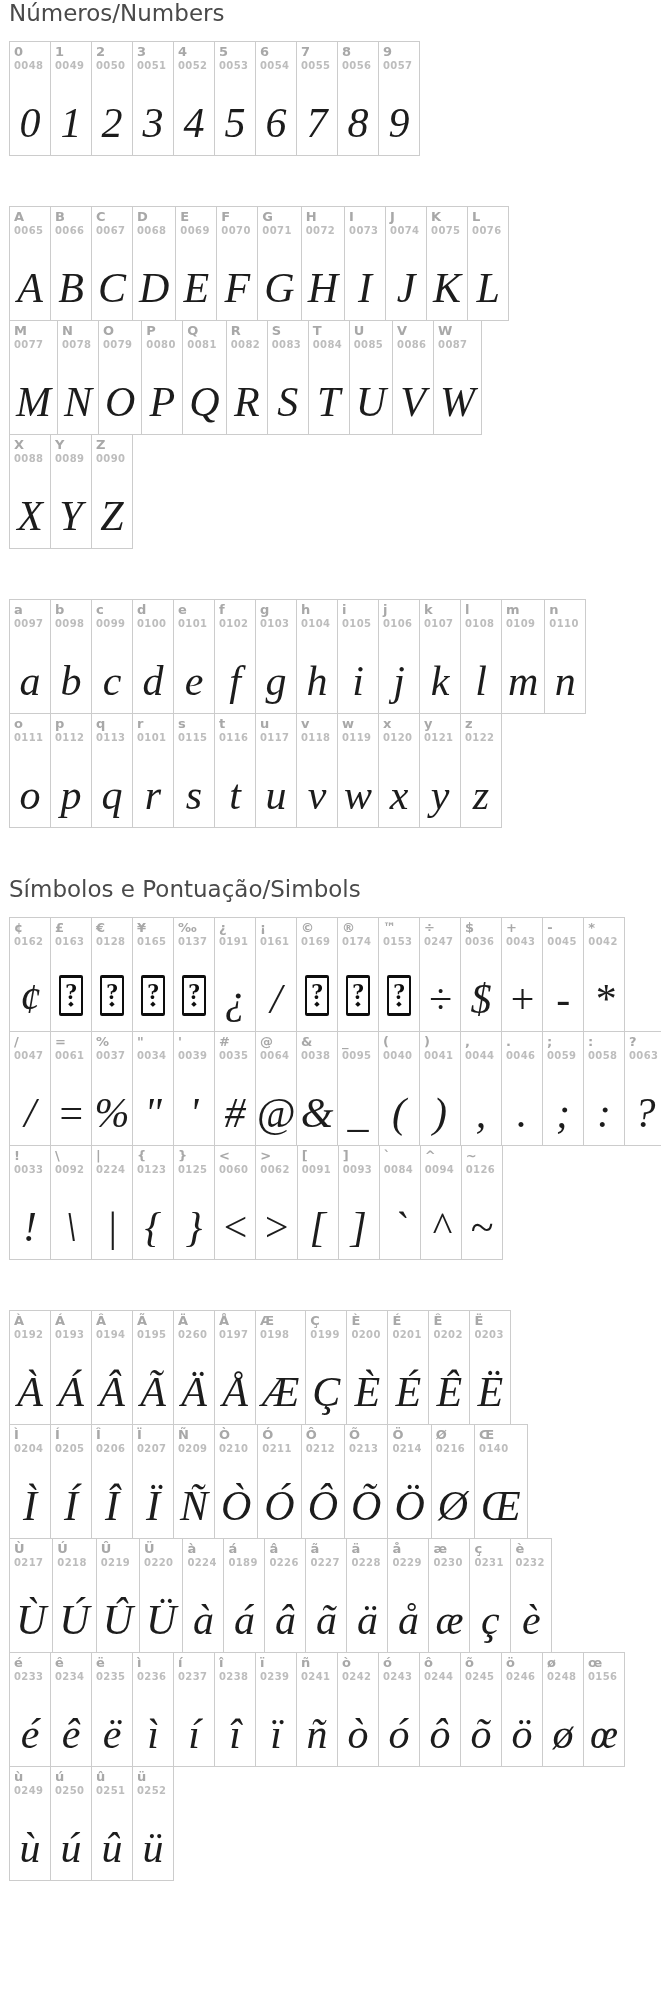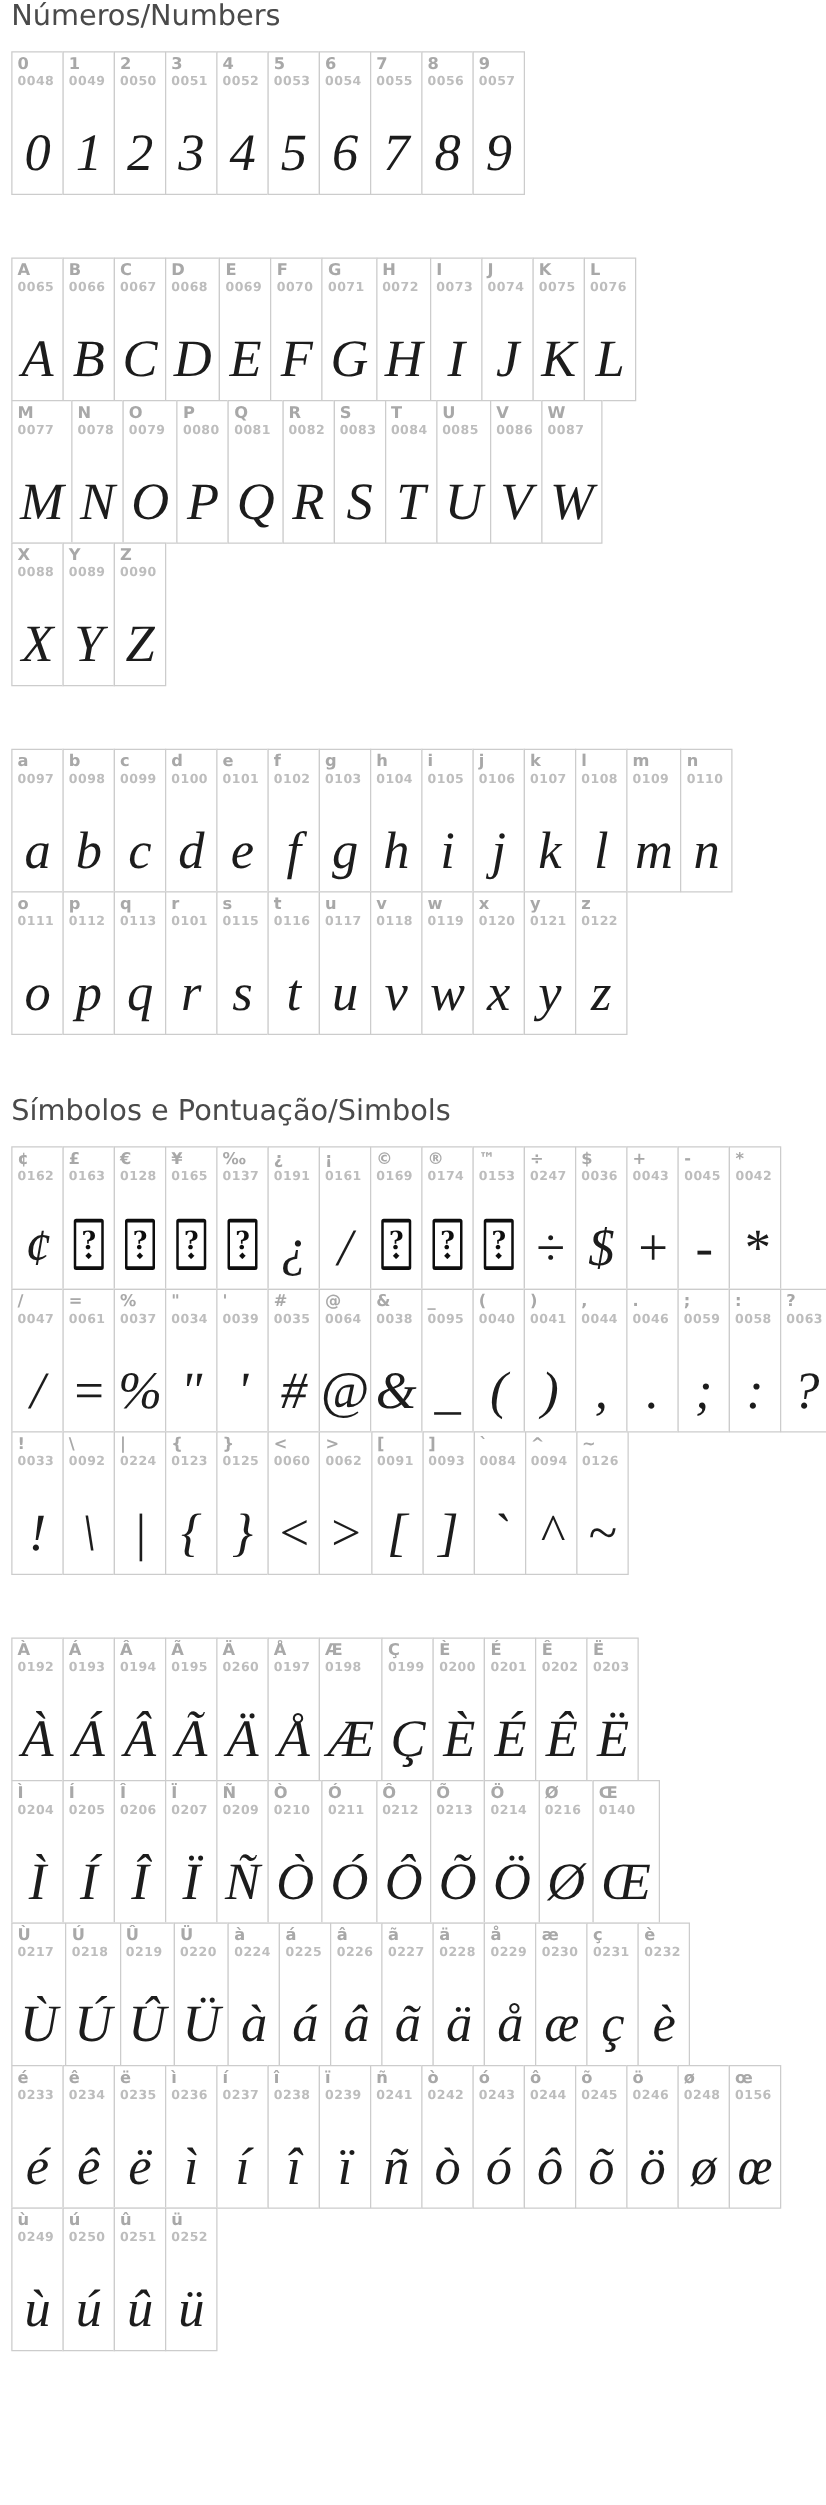--- a/index.html
+++ b/index.html
@@ -1350,21 +1350,21 @@
             <span class="ch">à</span>
             <span class="code">0224</span>
           </div>
           <div class="glyph">
             <span class="g">à</span>
           </div>
         </div>
         <div class="cell">
           <div class="cell-head">
             <span class="ch">á</span>
-            <span class="code">0225</span>
+            <span class="code">0189</span>
           </div>
           <div class="glyph">
             <span class="g">á</span>
           </div>
         </div>
         <div class="cell">
           <div class="cell-head">
             <span class="ch">â</span>
             <span class="code">0226</span>
           </div>

